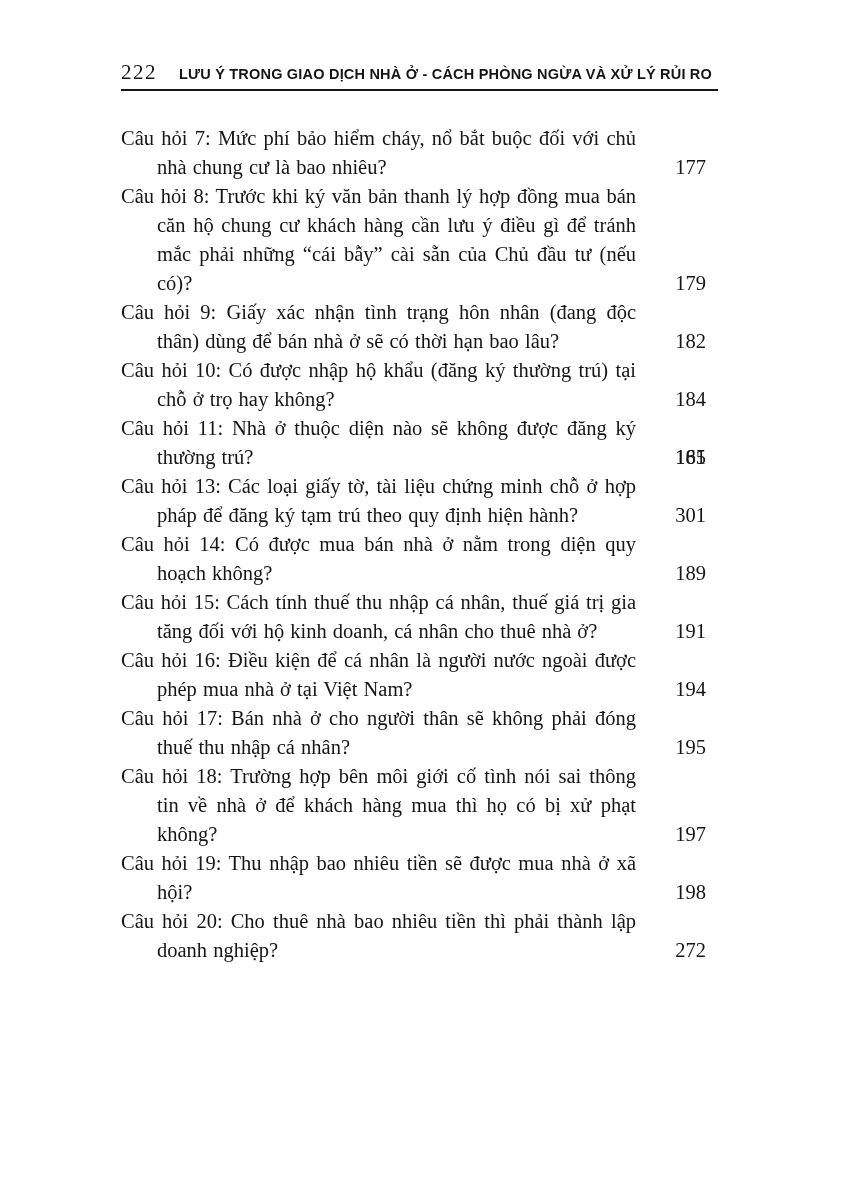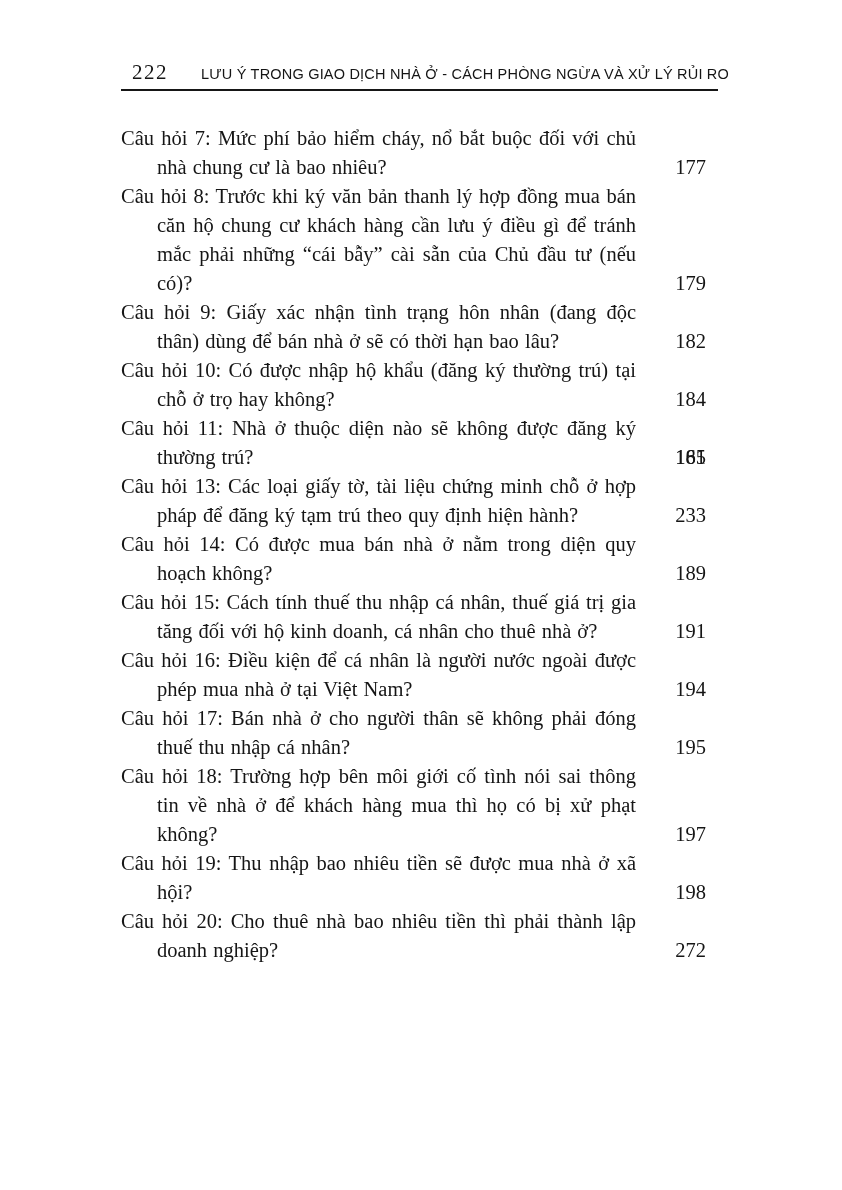--- a/index.html
+++ b/index.html
@@ -14,36 +14,36 @@
     margin: 0 auto;
     background: #ffffff;
     font-family: "Liberation Serif", serif;
     color: #151515;
     overflow: hidden;
     box-sizing: border-box;
   }
   .header {
     position: absolute;
     top: 60px;
-    left: 132px;
+    left: 121px;
     width: 597px;
     display: flex;
     align-items: baseline;
   }
   .header .pagenum {
     font-size: 21px;
     letter-spacing: 1.5px;
     font-family: "Liberation Serif", serif;
     flex: 0 0 auto;
   }
   .header .running-title {
     flex: 1 1 auto;
-    text-align: right;
+    text-align: left;
     font-family: "Liberation Sans", sans-serif;
-    font-weight: 400;
+    font-weight: 700;
     font-size: 14.5px;
     letter-spacing: 0.2px;
     white-space: nowrap;
     padding-left: 22px;
   }
   .header-rule {
     position: absolute;
     top: 89px;
     left: 121px;
     width: 597px;
@@ -117,21 +117,21 @@
       <div class="text">Câu hỏi 11: Nhà ở thuộc diện nào sẽ không được đăng ký thường trú?</div>
       <div class="page-no">185</div>
     </div>
 
     <div class="entry">
       <div class="page-no">161</div>
     </div>
 
     <div class="entry">
       <div class="text">Câu hỏi 13: Các loại giấy tờ, tài liệu chứng minh chỗ ở hợp pháp để đăng ký tạm trú theo quy định hiện hành?</div>
-      <div class="page-no">233</div>
+      <div class="page-no">301</div>
     </div>
 
     <div class="entry">
       <div class="text">Câu hỏi 14: Có được mua bán nhà ở nằm trong diện quy hoạch không?</div>
       <div class="page-no">189</div>
     </div>
 
     <div class="entry">
       <div class="text">Câu hỏi 15: Cách tính thuế thu nhập cá nhân, thuế giá trị gia tăng đối với hộ kinh doanh, cá nhân cho thuê nhà ở?</div>
       <div class="page-no">191</div>

